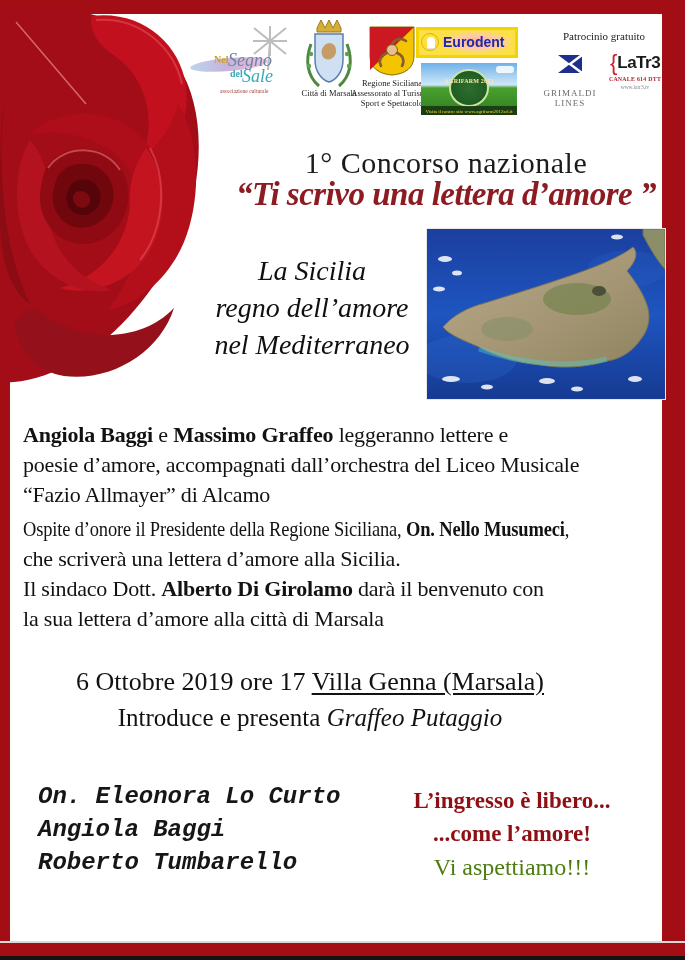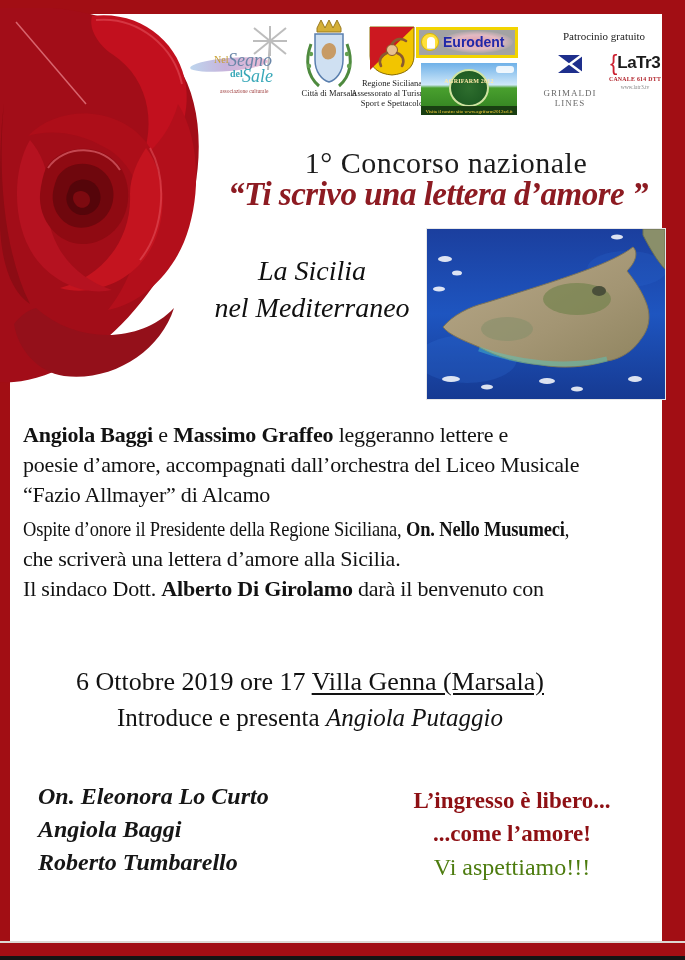--- a/index.html
+++ b/index.html
@@ -8,50 +8,50 @@
   .abs{position:absolute;}
   
   .frame-top{left:0;top:0;width:685px;height:14px;background:#a20e14;}
   .frame-left{left:0;top:0;width:10px;height:960px;background:#a20e14;}
   .frame-right{left:662px;top:0;width:23px;height:960px;background:#a20e14;}
   .frame-bottom{left:0;top:941px;width:685px;height:15px;background:#a20e14;border-top:2px solid #ddd8d3;}
   .frame-black{left:0;top:956px;width:685px;height:4px;background:#141414;}
   
   .kicker{left:230px;top:146px;width:432px;text-align:center;font-size:30px;color:#1b1b1b;letter-spacing:.5px;}
   .script{font-style:italic;}
-  .title-script{left:228px;top:176px;width:436px;text-align:left;font-size:33px;color:#8d1b22;font-weight:bold;font-style:italic;letter-spacing:-.5px;}
+  .title-script{left:228px;top:176px;width:436px;text-align:center;font-size:33px;color:#8d1b22;font-weight:bold;font-style:italic;letter-spacing:-.5px;}
   .sicily-caption{left:196px;top:252px;width:232px;text-align:center;font-size:28px;font-style:italic;line-height:37px;color:#101010;}
   
   .para{left:23px;width:639px;font-size:22px;line-height:30px;color:#121212;letter-spacing:-.2px;white-space:nowrap;}
   .para .ln{display:block;height:30px;}
   .b{font-weight:bold;}
   .sx80{transform:scaleX(.84);transform-origin:left center;}
   .datearea{left:10px;top:664px;width:600px;text-align:center;font-size:26px;line-height:36px;color:#121212;}
   .venue{text-decoration:underline;text-underline-offset:3px;}
   .intro{font-size:25px;}
   .commission{left:38px;top:780px;width:320px;font-size:22px;}
   .commission .head{text-decoration:underline;text-underline-offset:4px;margin-bottom:8px;}
-  .commission .member{font-style:italic;font-size:24px;line-height:33px;font-weight:bold;}
+  .commission .member{font-style:italic;font-size:24px;line-height:33px;font-weight:bold;font-family:Liberation Mono, monospace;}
   .invite{left:378px;top:784px;width:268px;text-align:center;}
   .invite .r{color:#8e1014;font-weight:bold;font-size:23px;line-height:33px;}
   .invite .k{color:#4d7c0f;font-weight:normal;font-size:24px;line-height:34px;}
   
   .cap{font-size:8.5px;color:#222;text-align:center;line-height:10px;}
   .patrocinio{left:545px;top:30px;width:118px;text-align:center;font-size:11px;color:#222;}
   .nelsegno{left:190px;top:24px;width:116px;height:92px;}
   .ns-wash{position:absolute;left:0;top:34px;width:78px;height:13px;border-radius:50%;opacity:.75;
            background:linear-gradient(90deg,#a8c8e8,#b49ad0 45%,#e8a8c8);transform:rotate(-5deg);}
-  .ns-nel{position:absolute;left:24px;top:30px;font-size:10px;color:#c8a030;font-weight:normal;}
+  .ns-nel{position:absolute;left:24px;top:30px;font-size:10px;color:#c8a030;font-weight:bold;}
   .ns-segno{position:absolute;left:38px;top:26px;font-size:18px;color:#6a86a8;font-style:italic;}
   .ns-del{position:absolute;left:40px;top:44px;font-size:10px;color:#38a8b8;font-weight:bold;}
   .ns-sale{position:absolute;left:52px;top:42px;font-size:18px;color:#38a8b8;font-style:italic;}
   .ns-sub{position:absolute;left:30px;top:64px;font-size:5.5px;color:#a04040;}
   .logo-marsala{left:299px;top:18px;width:60px;height:100px;}
   .logo-regione{left:358px;top:26px;width:68px;height:96px;}
-  .eurodent{left:416px;top:27px;width:102px;height:31px;border:3px solid #f2d400;background:#a3a3a3;box-sizing:border-box;}
+  .eurodent{left:416px;top:27px;width:102px;height:31px;border:3px solid #f2d400;background:#fde047;box-sizing:border-box;}
   .eu-mouth{position:absolute;right:2px;top:1px;width:72px;height:22px;border-radius:50%;
             background:radial-gradient(ellipse at center,#ff9ab0 0%,#ffc4d0 45%,rgba(255,255,255,0) 75%);opacity:.7;}
   .eu-ico{position:absolute;left:2px;top:3px;width:18px;height:18px;border-radius:50%;background:#ffe03a;border:1px solid #d8b800;box-sizing:border-box;}
   .eu-tooth{position:absolute;left:5px;top:3px;width:8px;height:11px;background:#fff;border-radius:4px 4px 1px 1px;
             box-shadow:0 1px 0 #e0e0e0;}
   .eu-txt{position:absolute;left:24px;top:4px;font-size:14px;font-weight:bold;color:#2028a8;
           font-family:"Liberation Sans","DejaVu Sans",sans-serif;}
   .agrifarm{left:421px;top:63px;width:96px;height:52px;background:linear-gradient(180deg,#6fb1e8 0%,#cfe8fa 42%,#49a02e 48%,#2f7d1f 100%);overflow:hidden;}
   .ag-circle{position:absolute;left:28px;top:6px;width:40px;height:38px;border-radius:50%;
              background:radial-gradient(circle,#2e6e2e 0%,#1f5c23 70%);border:2px solid #cfe3a0;box-sizing:border-box;}
@@ -188,20 +188,21 @@
     </div>
     <div class="lt-canale">CANALE 614 DTT</div>
     <div class="lt-site">www.latr3.tv</div>
   </div>
 
   <div class="abs kicker">1° Concorso nazionale</div>
   <div class="abs title-script">“Ti scrivo una lettera d’amore ”</div>
 
   <div class="abs sicily-caption">
     <div>La Sicilia</div>
+    <div>regno dell’amore</div>
     <div>nel Mediterraneo</div>
   </div>
 
   <div class="abs sicily-img">
     <svg width="238" height="170" viewBox="0 0 238 170">
       <defs>
         <linearGradient id="sea" x1="0" y1="0" x2="0" y2="1">
           <stop offset="0" stop-color="#1b3f9e"></stop>
             <stop offset="0.5" stop-color="#1e55c0"></stop>
             <stop offset="1" stop-color="#163a92"></stop>
@@ -238,25 +239,26 @@
   <div class="abs para" style="top:420px;">
     <span class="ln"><span class="b">Angiola Baggi</span><span> e </span><span class="b">Massimo Graffeo</span><span> leggeranno lettere e</span></span>
     <span class="ln">poesie d’amore, accompagnati dall’orchestra del Liceo Musicale</span>
     <span class="ln">“Fazio Allmayer” di Alcamo</span>
   </div>
 
   <div class="abs para" style="top:514px;">
     <span class="ln sx80"><span>Ospite d’onore il Presidente della Regione Siciliana, </span><span class="b">On. Nello Musumeci</span><span>,</span></span>
     <span class="ln">che scriverà una lettera d’amore alla Sicilia.</span>
     <span class="ln"><span>Il sindaco Dott. </span><span class="b">Alberto Di Girolamo</span><span> darà il benvenuto con</span></span>
+    <span class="ln">la sua lettera d’amore alla città di Marsala</span>
   </div>
 
   <div class="abs datearea">
     <div><span>6 Ottobre 2019 ore 17 </span><span class="venue">Villa Genna (Marsala)</span></div>
-    <div class="intro"><span>Introduce e presenta </span><span class="script">Angiola Putaggio</span></div>
+    <div class="intro"><span>Introduce e presenta </span><span class="script">Graffeo Putaggio</span></div>
   </div>
 
   <div class="abs commission">
     <div class="member">On. Eleonora Lo Curto</div>
     <div class="member">Angiola Baggi</div>
     <div class="member">Roberto Tumbarello</div>
   </div>
 
   <div class="abs invite">
     <div class="r">L’ingresso è libero...</div>

